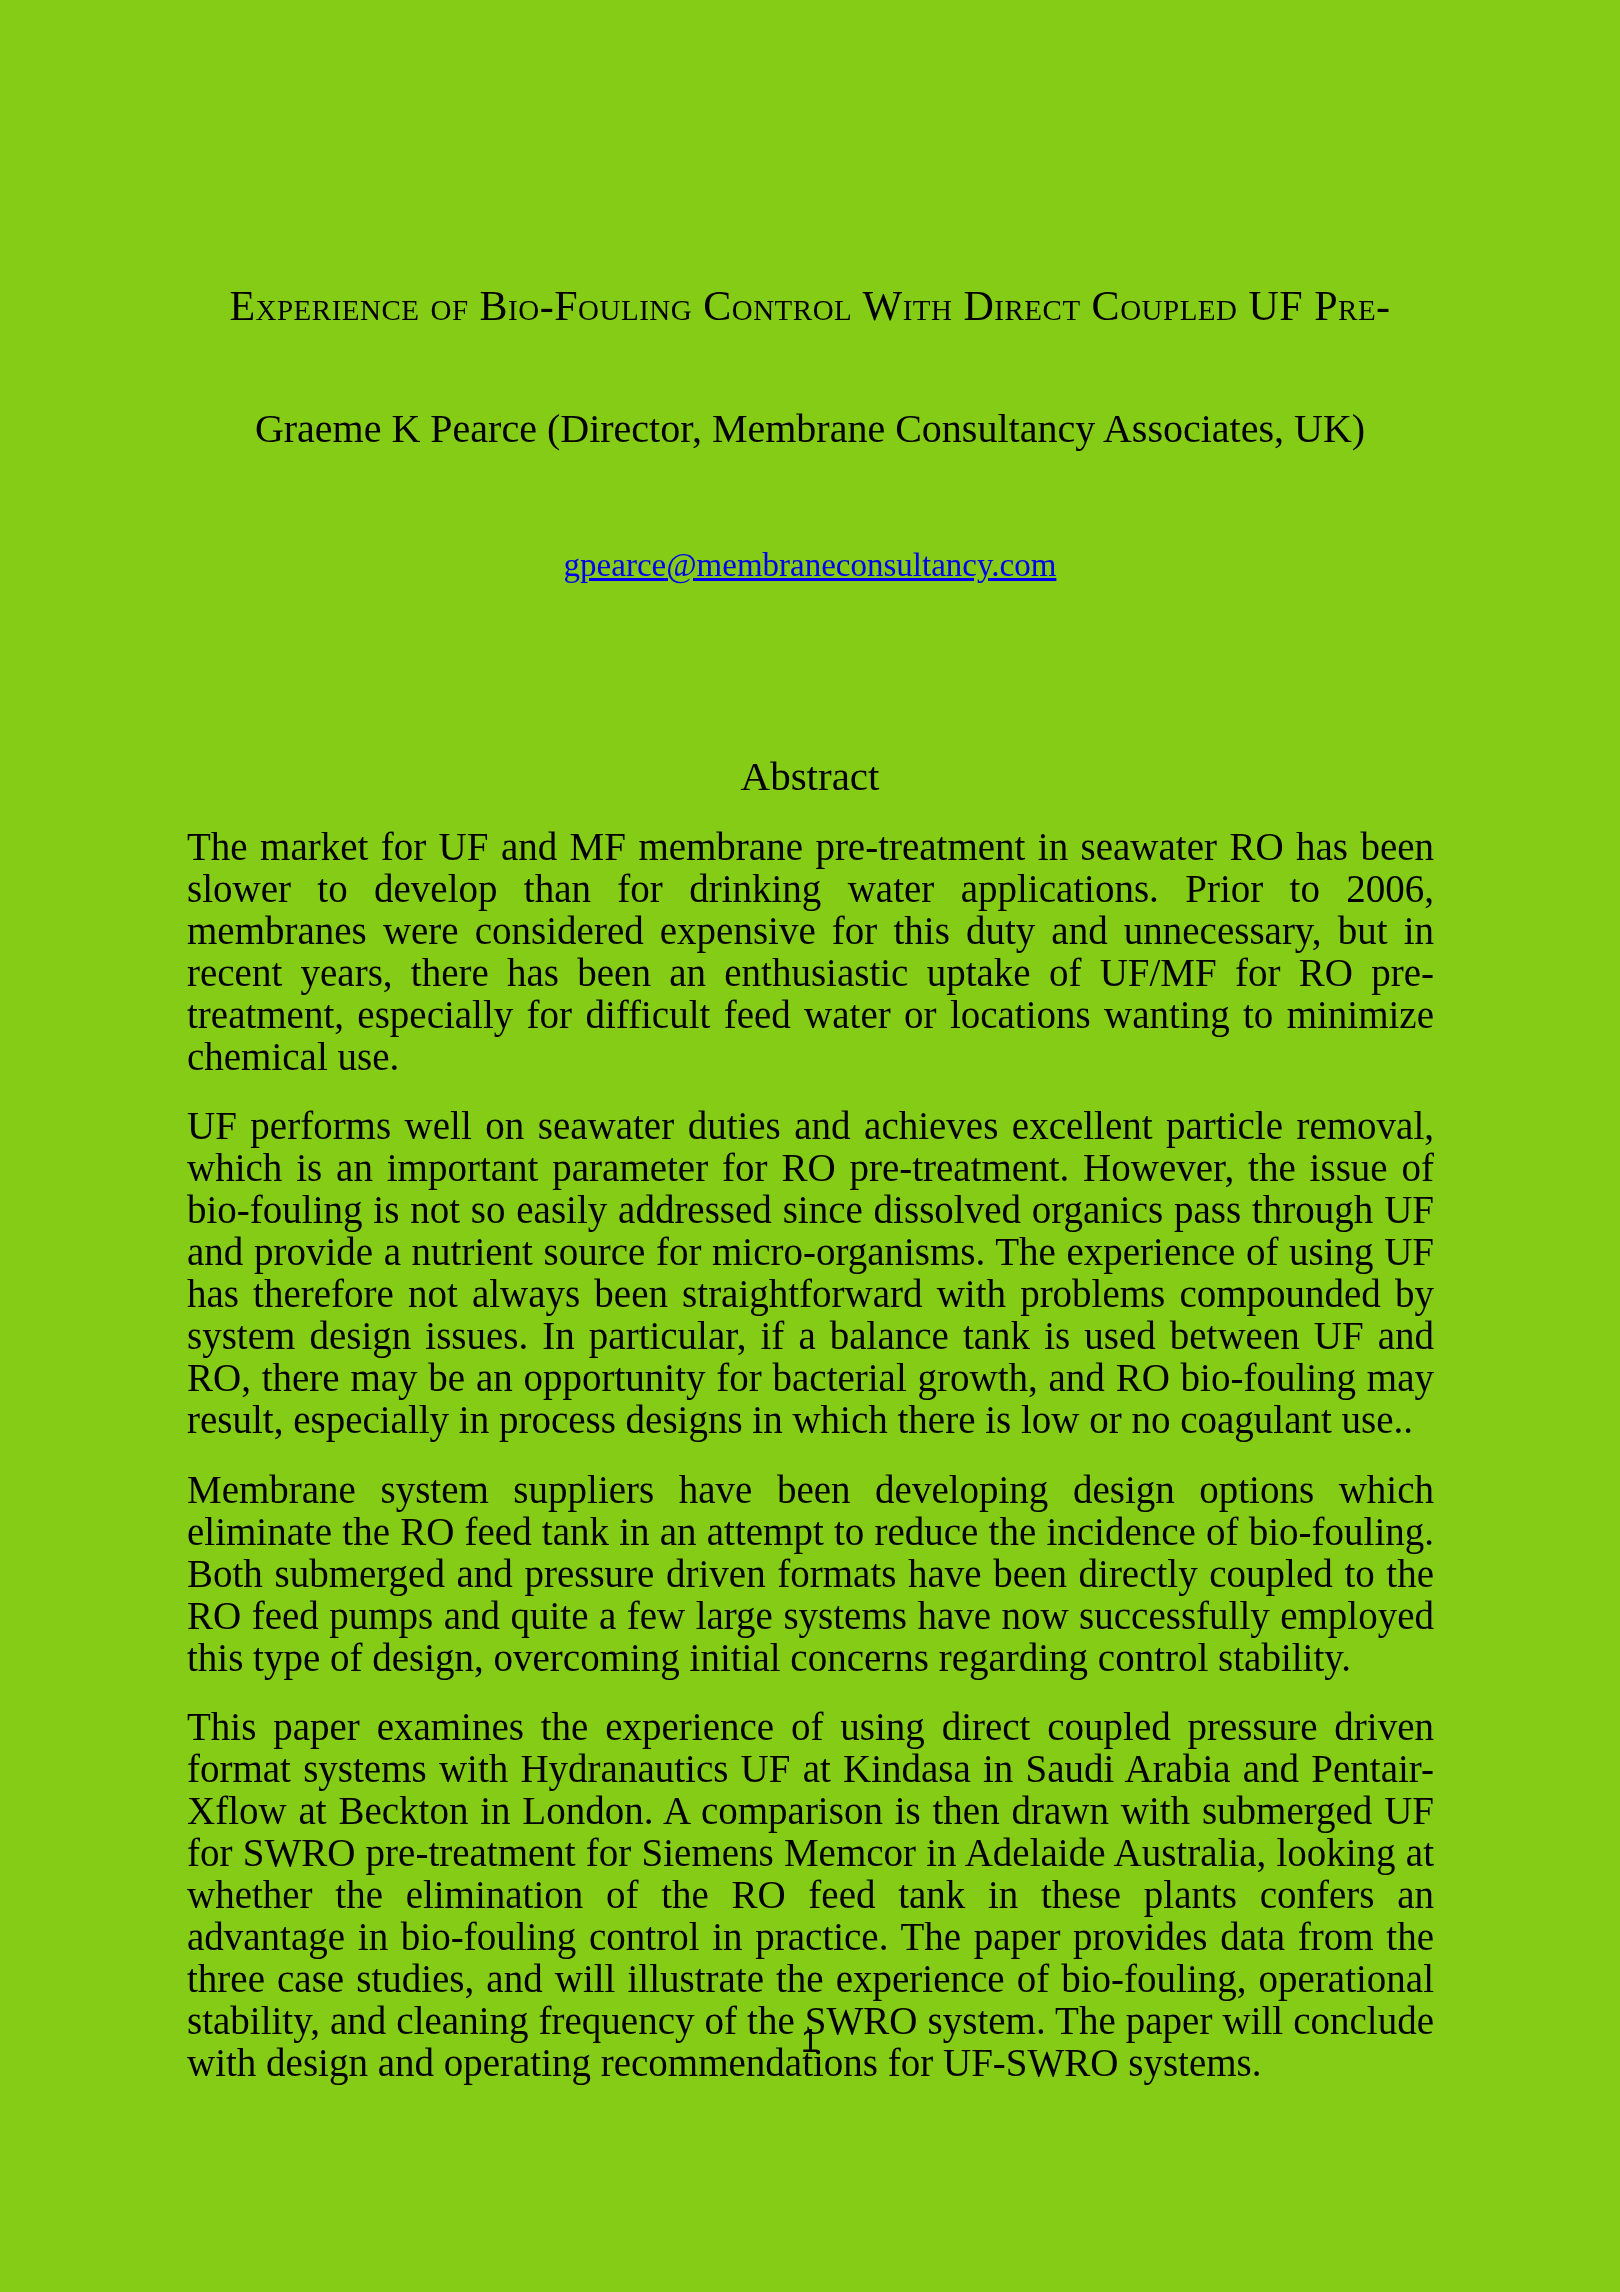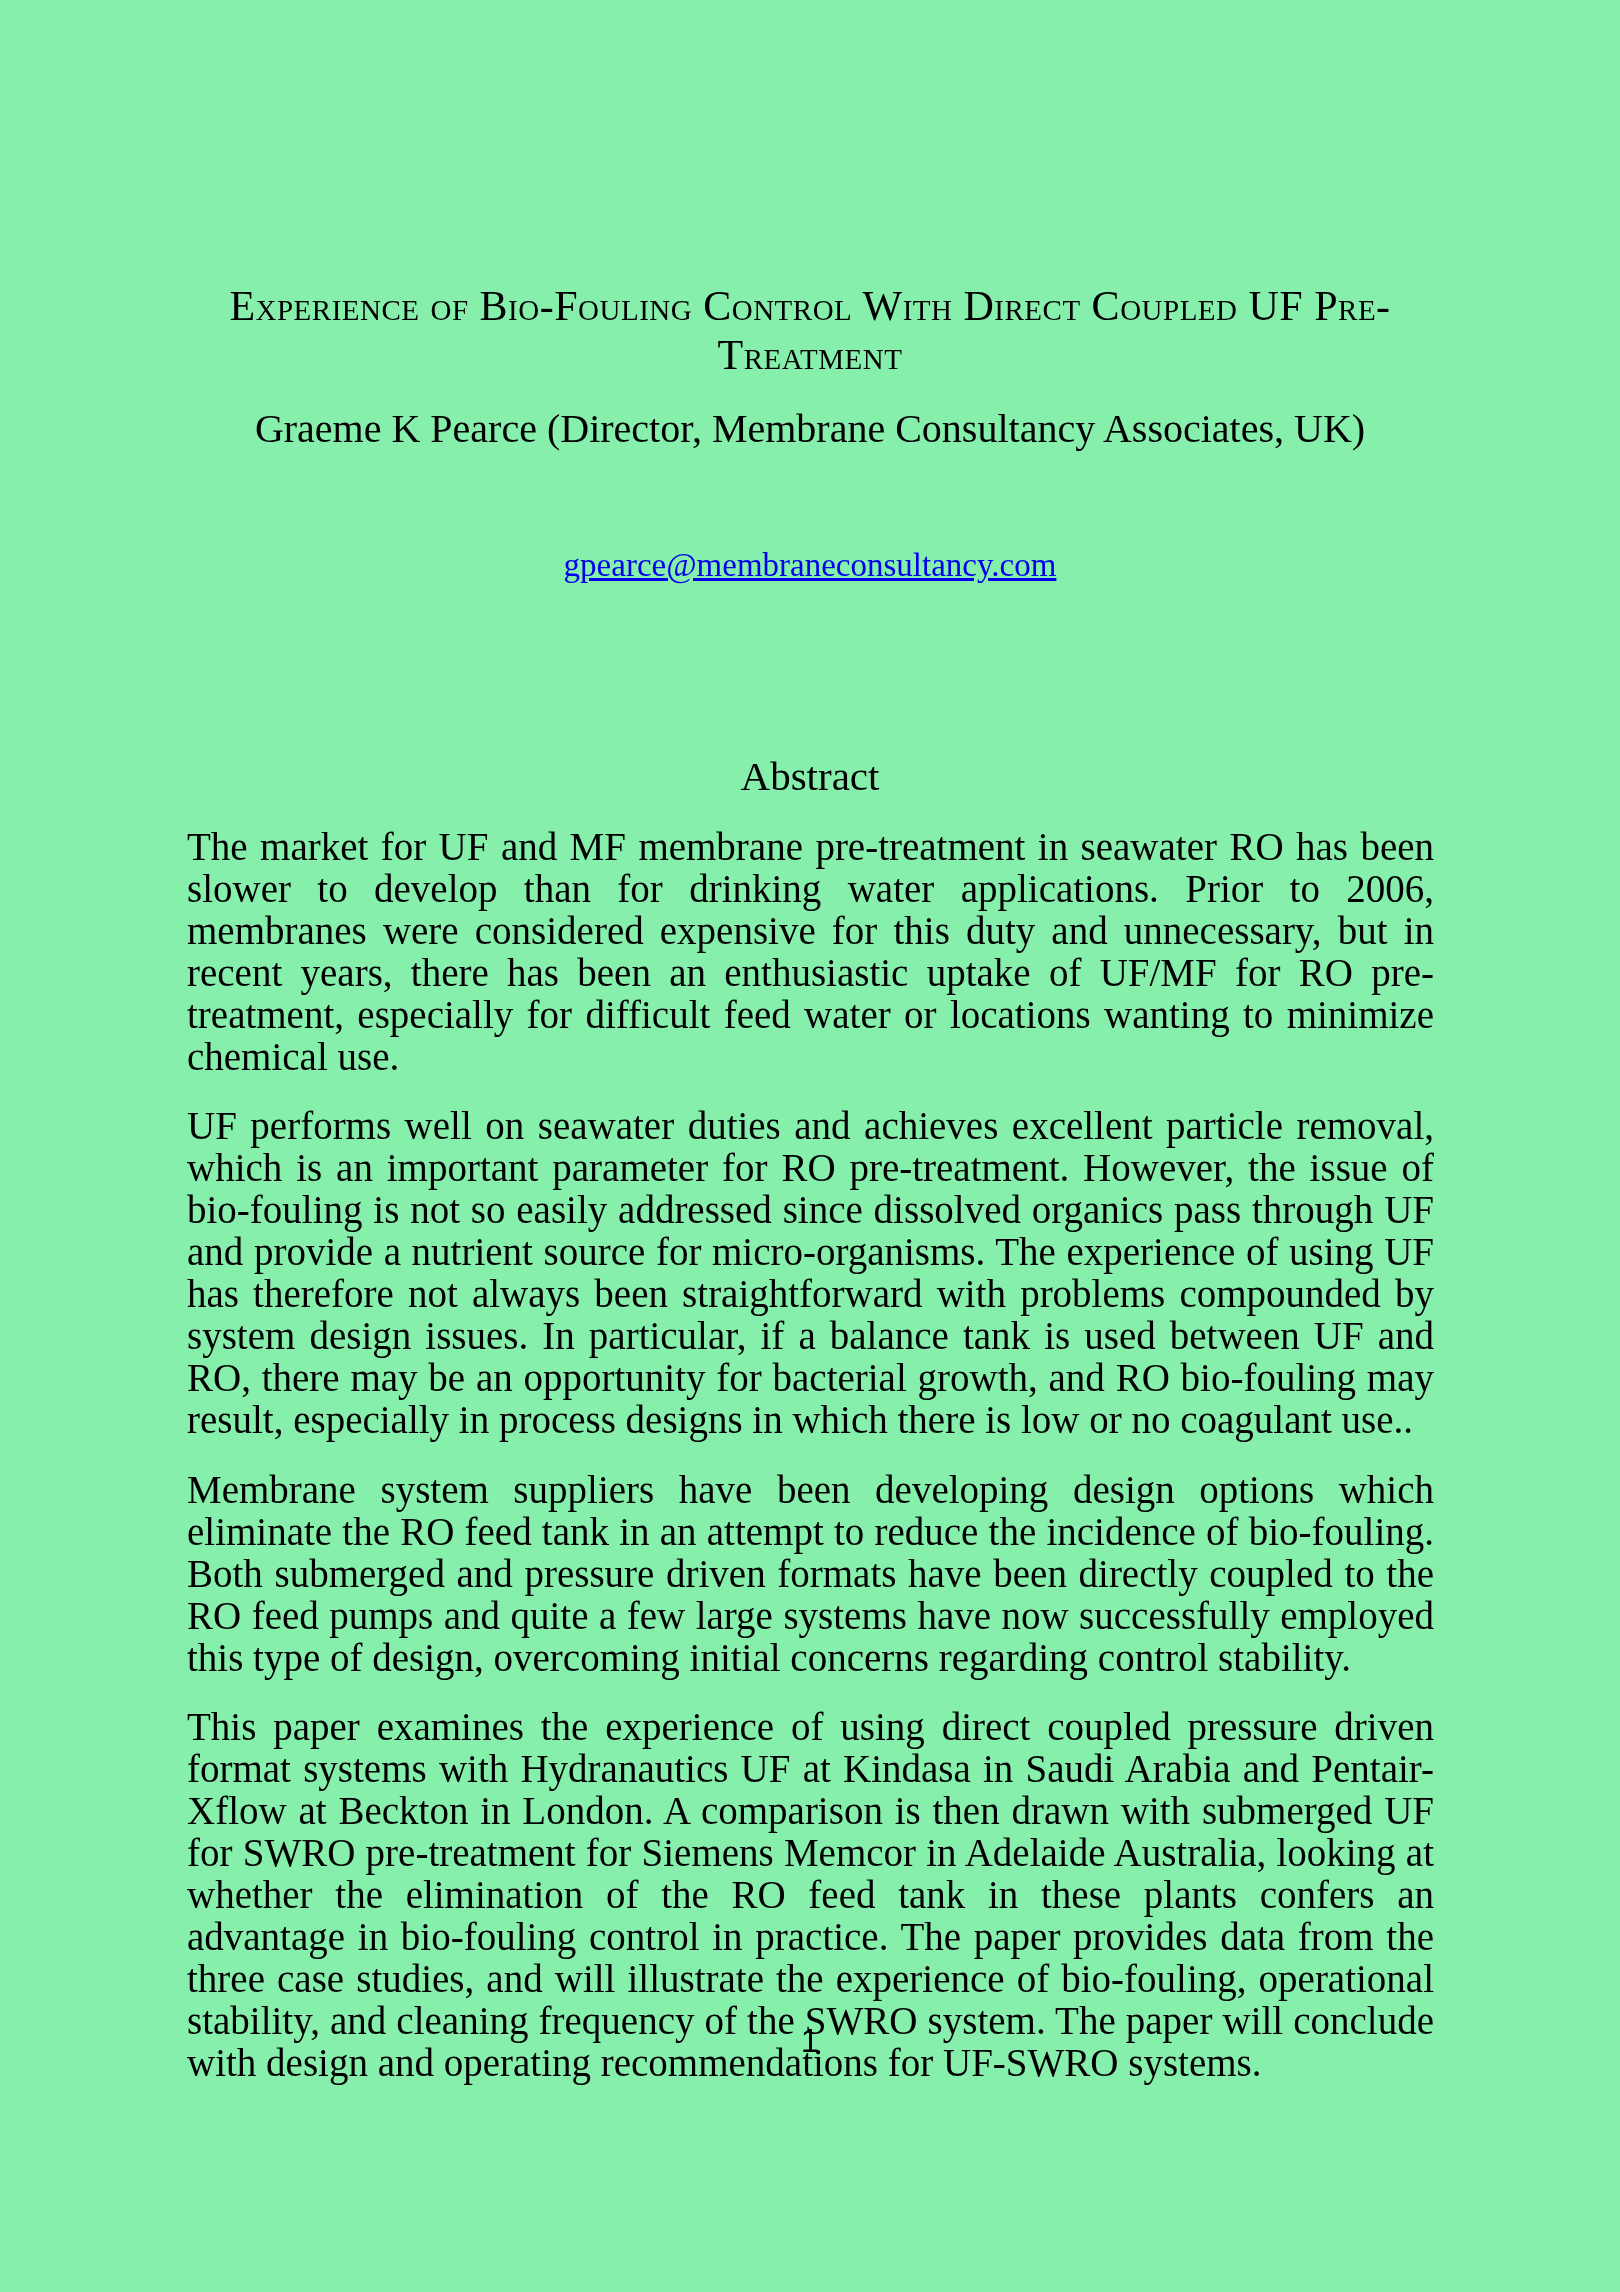--- a/index.html
+++ b/index.html
@@ -72,25 +72,24 @@
     top: 2021px;
     text-align: center;
     font-family: "Liberation Sans", "DejaVu Sans", sans-serif;
     font-size: 33px;
     line-height: 39px;
   }
 </style>
 </head>
 <body>
 
-<div class="page" style="background: #86efac; color: rgb(0, 0, 0);">
+<div class="page" style="background: #84cc16; color: rgb(0, 0, 0);">
 
   <div class="centered-block title">
     <div>Experience of Bio-Fouling Control With Direct Coupled UF Pre-</div>
-    <div>Treatment</div>
   </div>
 
   <div class="centered-block author">Graeme K Pearce (Director, Membrane Consultancy Associates, UK)</div>
 
 
   <div class="centered-block abstract-heading">Abstract</div>
 
   <div class="centered-block email-line">
     <a style="color: rgb(0, 0, 238);">gpearce@membraneconsultancy.com</a>
   </div>

